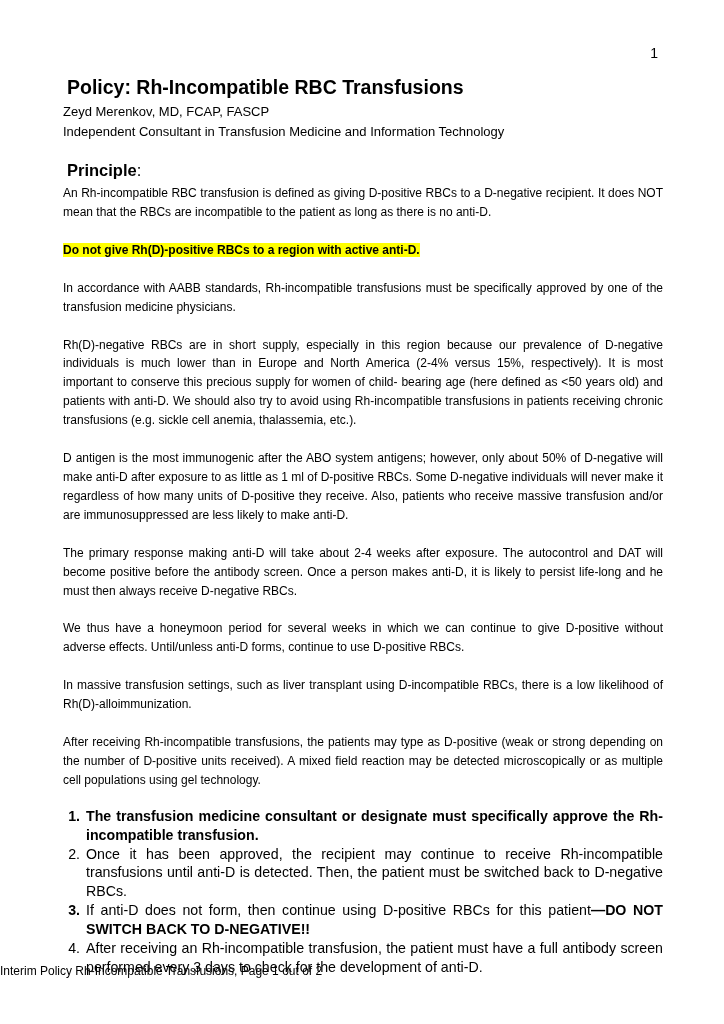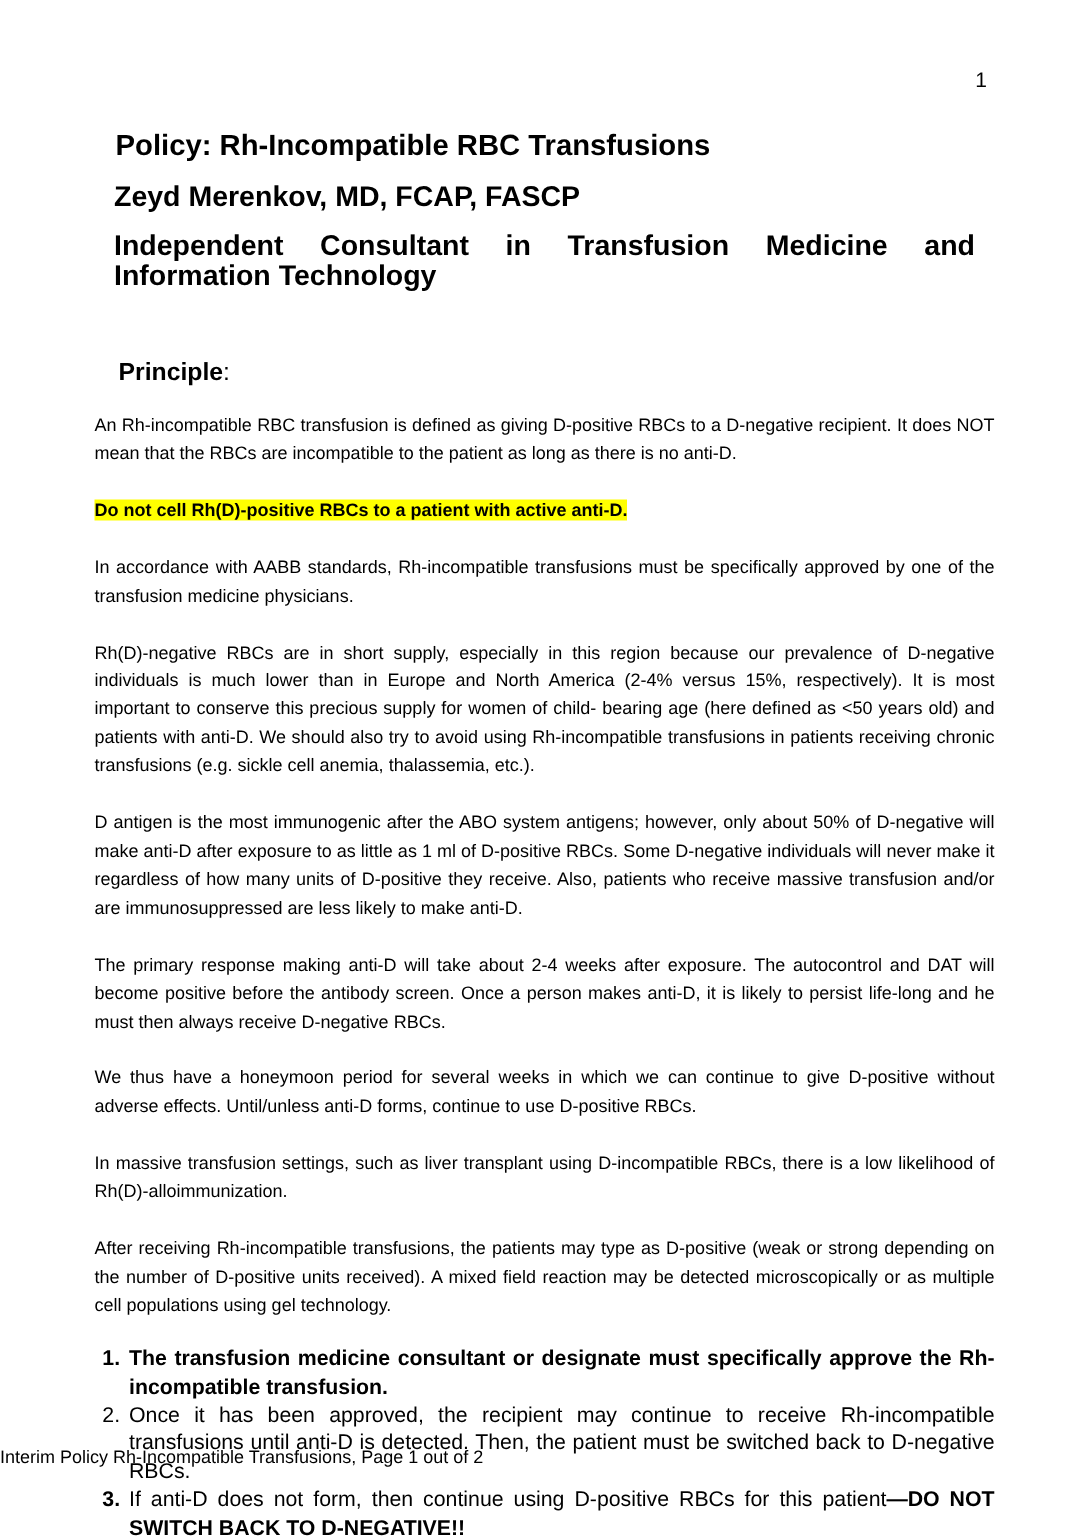--- a/index.html
+++ b/index.html
@@ -2,23 +2,23 @@
 <html><head>
 <meta charset="utf-8">
 <style>
   html, body { margin: 0; padding: 0; }
   body {
     width: 724px; height: 1024px; background: #ffffff; color: #000;
     font-family: "Liberation Sans", sans-serif; position: relative; overflow: hidden;
   }
   .page-num { position: absolute; right: 66px; top: 45px; font-size: 14px; }
   .content { position: absolute; left: 63px; top: 72px; width: 600px; }
-  .title { font-weight: bold; font-size: 19.5px; line-height: 22px; margin: 14px; }
-  .subtitle { font-weight: bold; font-size: 19px; line-height: 20px; margin: 13px; }
-  h2 { font-weight: bold; font-size: 16.5px; margin: 16px; line-height: 20px; }
+  .title { font-weight: bold; font-size: 19.5px; line-height: 22px; margin: 4px; }
+  .subtitle { font-weight: normal; font-size: 13px; line-height: 20px; margin: 0; }
+  h2 { font-weight: bold; font-size: 16.5px; margin: 4px; line-height: 20px; }
   p { font-size: 12px; line-height: 18.9px; margin: 0; text-align: justify; }
   .gap { height: 19px; }
   .hl { background: #ffff00; font-weight: bold; }
   ol { margin: 0; padding-left: 21px; font-size: 14.2px; line-height: 18.9px; }
   ol li { text-align: justify; padding-left: 2px; }
   ol li::marker { font-weight: normal; }
   ol li.bold-marker::marker { font-weight: bold; }
   .b { font-weight: bold; }
   .footer { position: absolute; left: 0; width: 724px; top: 964px; font-size: 12px; }
 </style>
@@ -29,21 +29,21 @@
 
 <div class="content">
   <p class="title">Policy:  Rh-Incompatible RBC Transfusions</p>
   <p class="subtitle">Zeyd Merenkov, MD, FCAP, FASCP</p>
   <p class="subtitle">Independent Consultant in Transfusion Medicine and Information Technology</p>
 
   <div style="height:14px"></div>
   <h2><span>Principle</span><span style="font-weight:normal">:</span></h2>
   <p>An Rh-incompatible RBC transfusion is defined as giving D-positive RBCs to a D-negative recipient.  It does NOT mean that the RBCs are incompatible to the patient as long as there is no anti-D.</p>
   <div class="gap"></div>
-  <p><span class="hl">Do not cell Rh(D)-positive RBCs to a patient with active anti-D.</span></p>
+  <p><span class="hl">Do not give Rh(D)-positive RBCs to a region with active anti-D.</span></p>
   <div class="gap"></div>
   <p>In accordance with AABB standards, Rh-incompatible transfusions must be specifically approved by one of the transfusion medicine physicians.</p>
   <div class="gap"></div>
   <p>Rh(D)-negative RBCs are in short supply, especially in this region because our prevalence of D-negative individuals is much lower than in Europe and North America (2-4% versus 15%, respectively).  It is most important to conserve this precious supply for women of child- bearing age (here defined as &lt;50 years old) and patients with anti-D.  We should also try to avoid using Rh-incompatible transfusions in patients receiving chronic transfusions (e.g. sickle cell anemia, thalassemia, etc.).</p>
   <div class="gap"></div>
   <p>D antigen is the most immunogenic after the ABO system antigens;   however, only about 50% of D-negative will make anti-D after exposure to as little as 1 ml of D-positive RBCs. Some D-negative individuals will never make it regardless of how many units of D-positive they receive. Also, patients who receive massive transfusion and/or are immunosuppressed are less likely to make anti-D.</p>
   <div class="gap"></div>
   <p>The primary response making anti-D will take about 2-4 weeks after exposure.  The autocontrol and DAT will become positive before the antibody screen.  Once a person makes anti-D, it is likely to persist life-long and he must then always receive D-negative RBCs.</p>
   <div class="gap"></div>
   <p>We thus have a honeymoon period for several weeks in which we can continue to give D-positive without adverse effects.  Until/unless anti-D forms, continue to use D-positive RBCs.</p>

